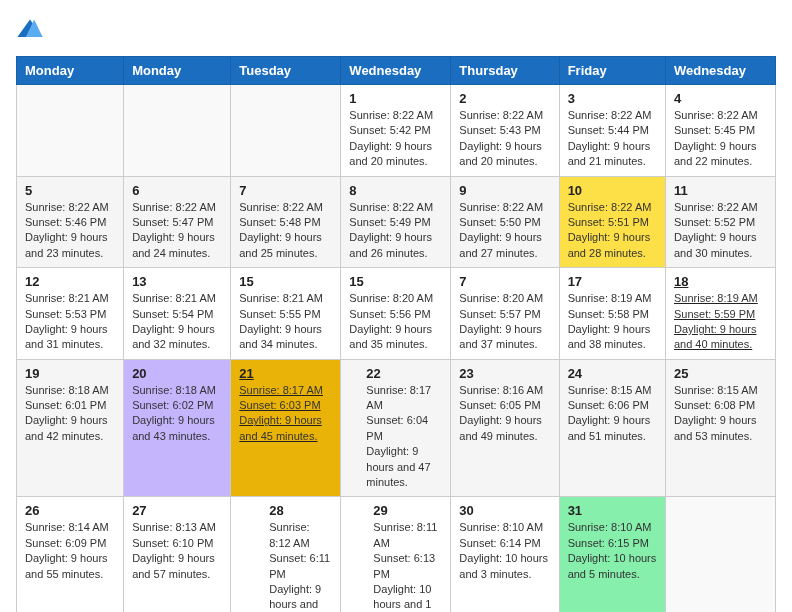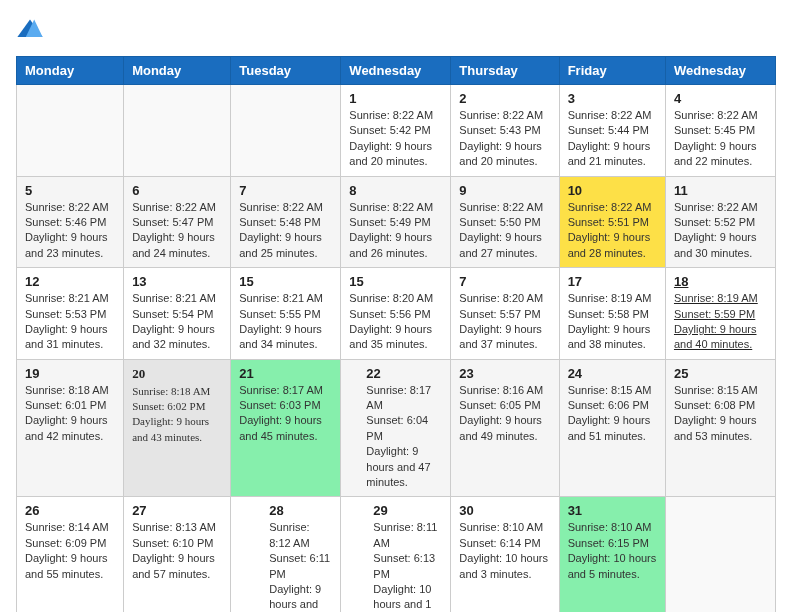--- a/index.html
+++ b/index.html
@@ -205,25 +205,25 @@
         <td style="background: rgb(255, 255, 255); text-decoration: underline;">
           <span class="day-number">18</span>
           <div class="day-info">Sunrise: 8:19 AM<br>Sunset: 5:59 PM<br>Daylight: 9 hours and 40 minutes.</div>
         </td>
       </tr>
       <tr>
         <td style="background: rgb(245, 245, 245);">
           <span class="day-number">19</span>
           <div class="day-info">Sunrise: 8:18 AM<br>Sunset: 6:01 PM<br>Daylight: 9 hours and 42 minutes.</div>
         </td>
-        <td style="background: #e5e5e5; font-family: Liberation Serif, serif;">
+        <td style="background: #c4b5fd;">
           <span class="day-number">20</span>
           <div class="day-info">Sunrise: 8:18 AM<br>Sunset: 6:02 PM<br>Daylight: 9 hours and 43 minutes.</div>
         </td>
-        <td style="background: #86efac;">
+        <td style="background: #eab308; text-decoration: underline;">
           <span class="day-number">21</span>
           <div class="day-info">Sunrise: 8:17 AM<br>Sunset: 6:03 PM<br>Daylight: 9 hours and 45 minutes.</div>
         </td>
         <td style="background: rgb(245, 245, 245); padding-left: 25px;">
           <span class="day-number">22</span>
           <div class="day-info">Sunrise: 8:17 AM<br>Sunset: 6:04 PM<br>Daylight: 9 hours and 47 minutes.</div>
         </td>
         <td style="background: rgb(245, 245, 245);">
           <span class="day-number">23</span>
           <div class="day-info">Sunrise: 8:16 AM<br>Sunset: 6:05 PM<br>Daylight: 9 hours and 49 minutes.</div>

